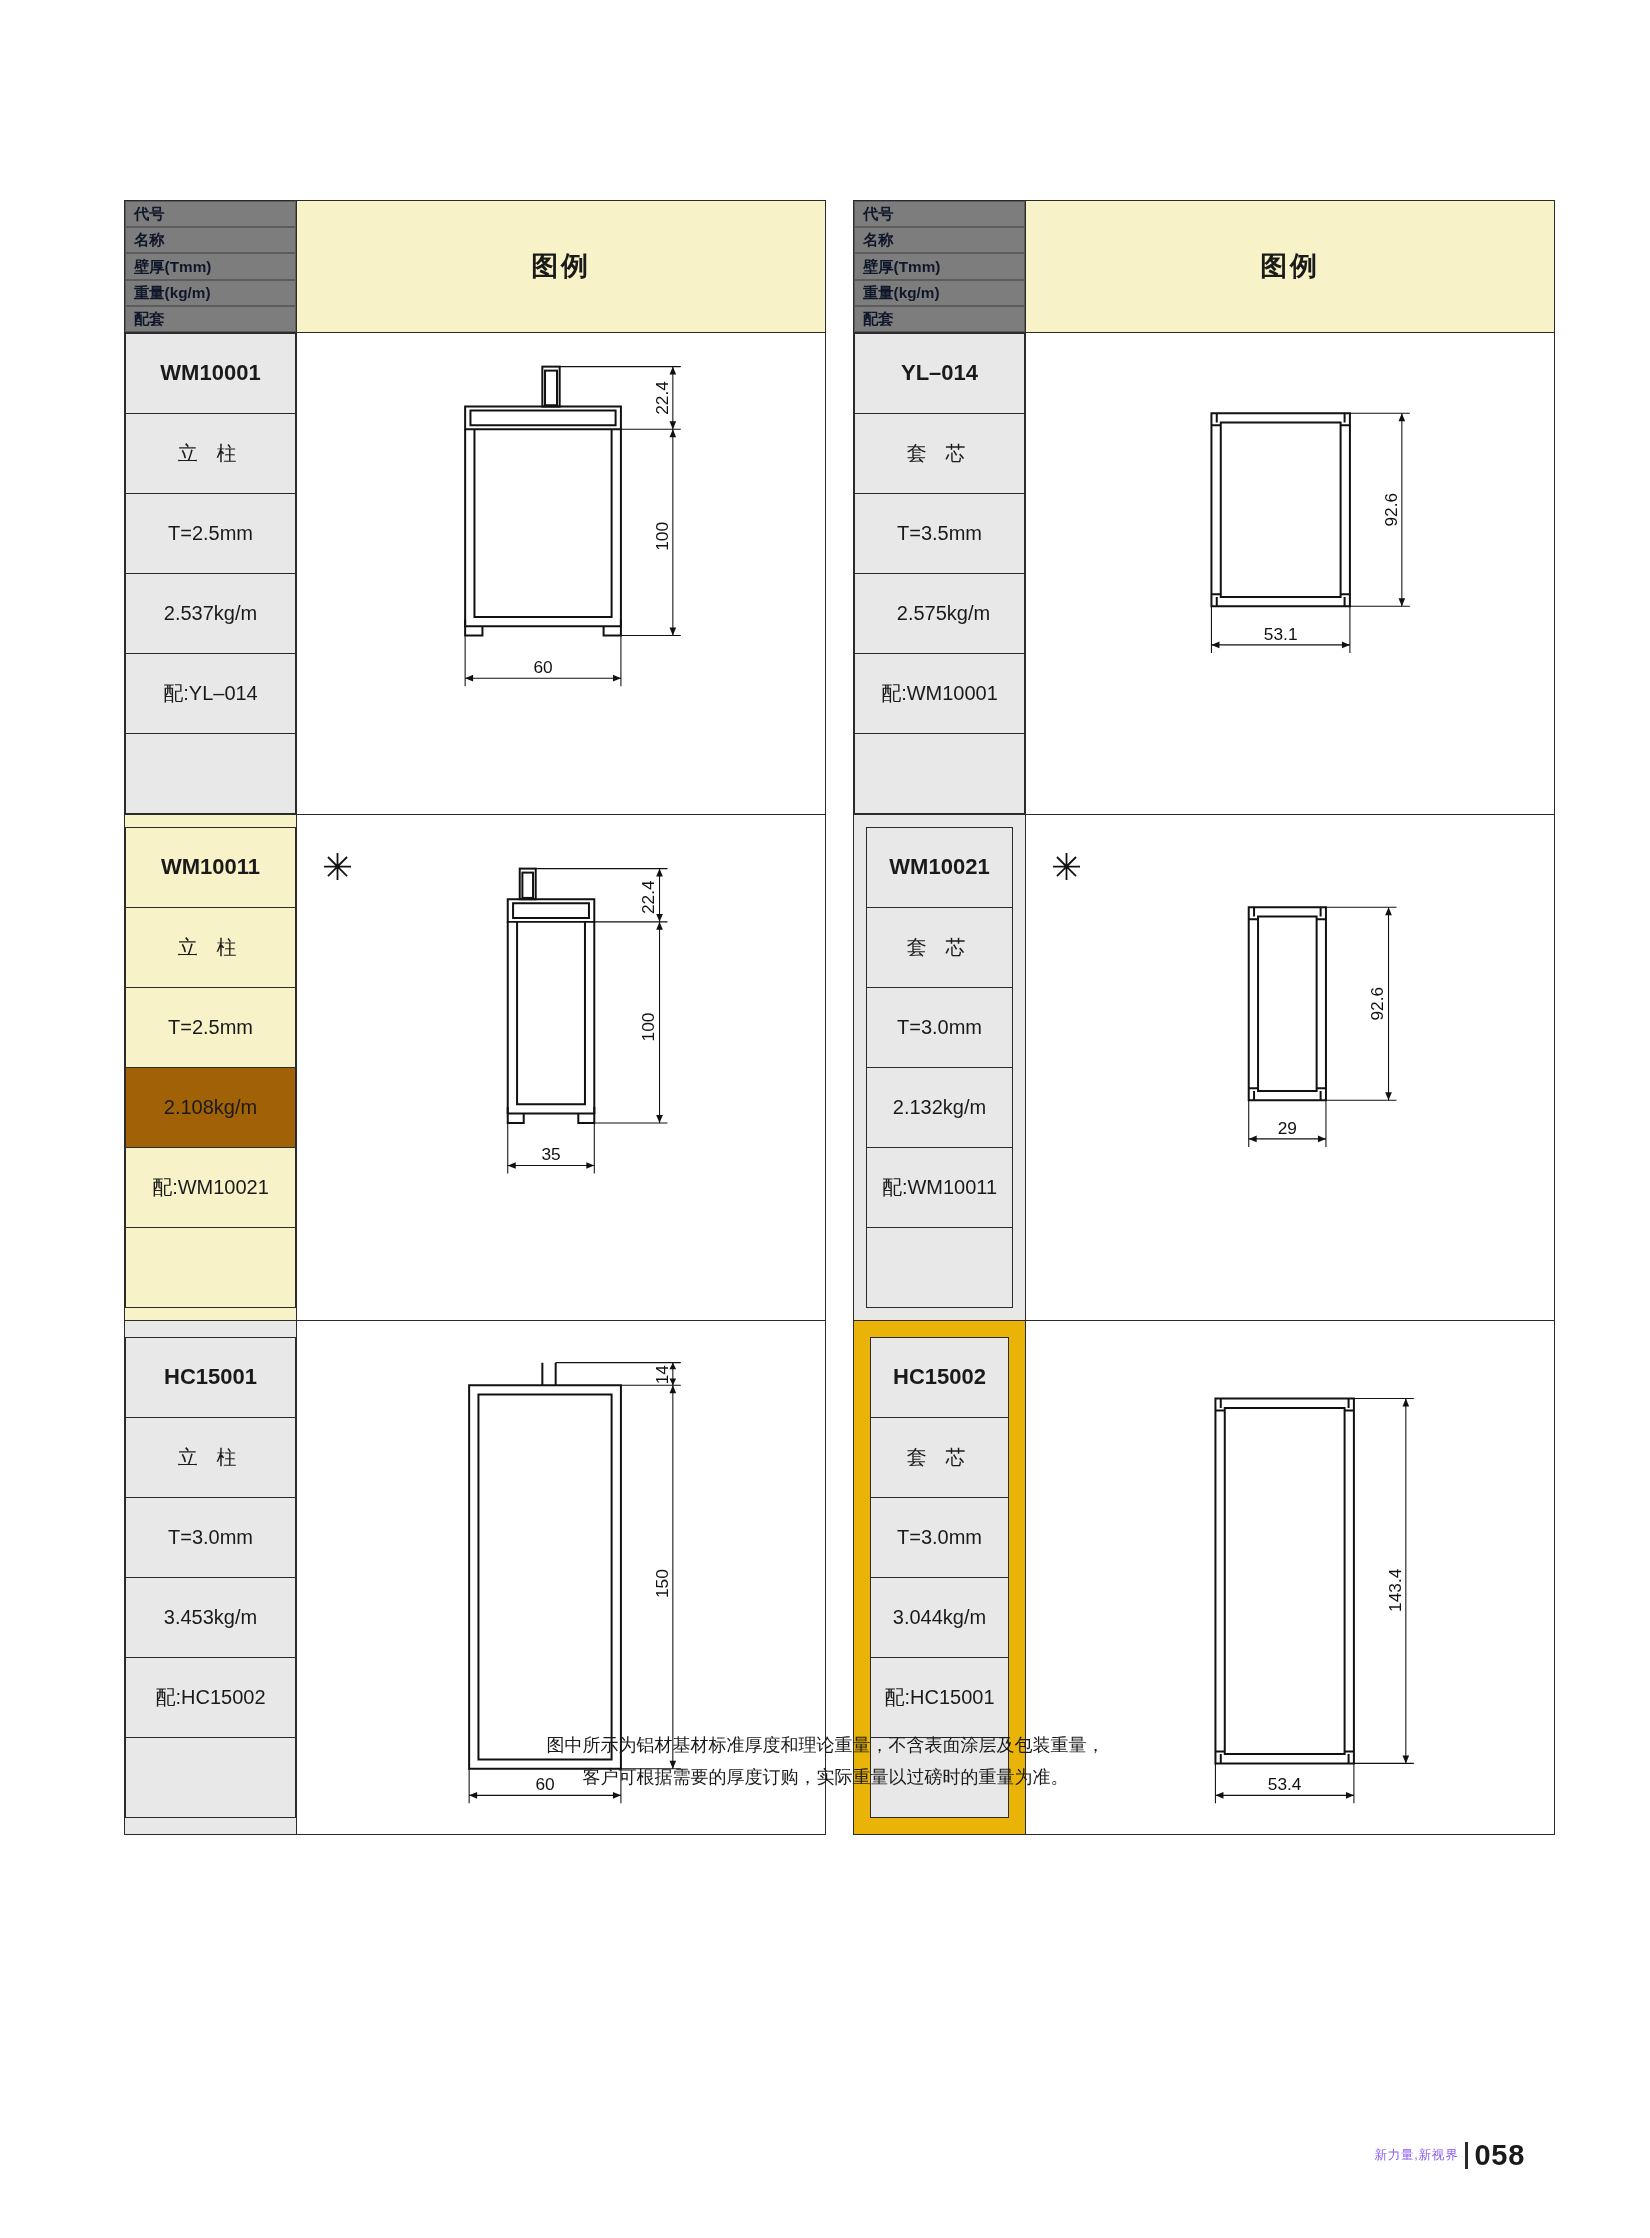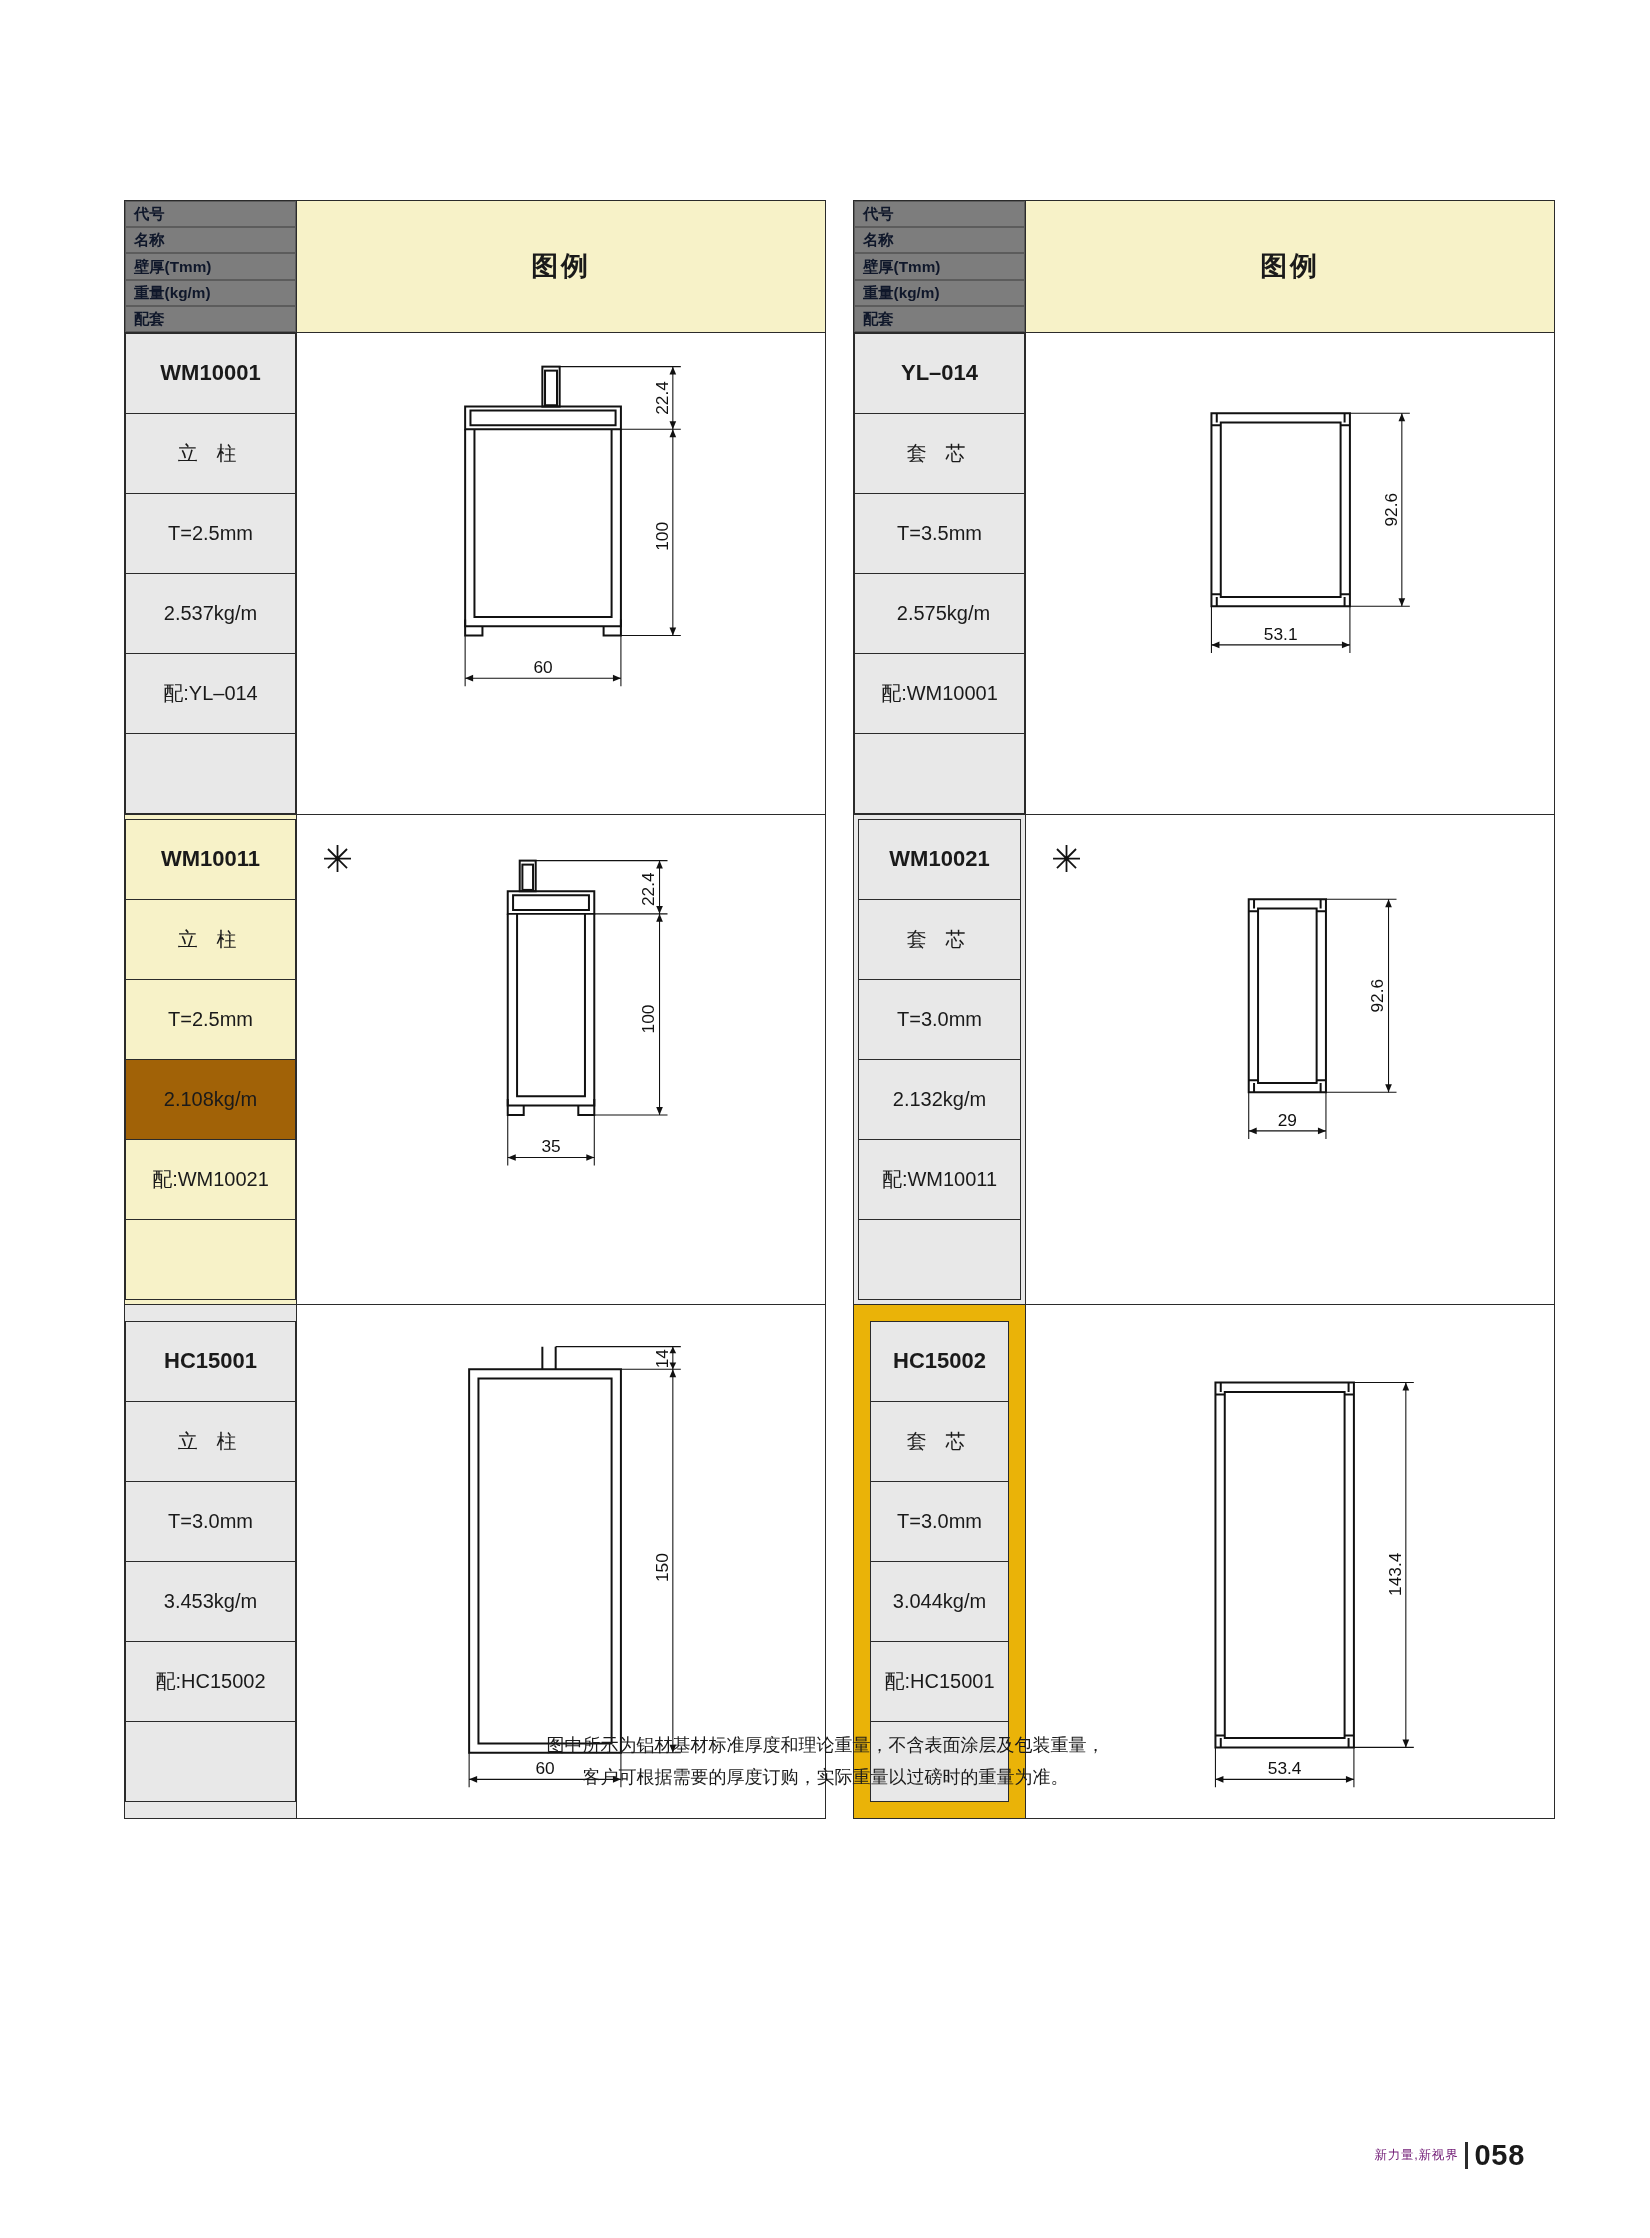--- a/index.html
+++ b/index.html
@@ -31,21 +31,21 @@
 
   .star{position:absolute;left:25px;top:14.6px;font-size:37px;line-height:1;color:#111;}
 
   .fig{position:relative;width:100%;height:100%;}
   svg{display:block;margin:0 auto;}
 
   .note{position:absolute;left:0;right:0;top:1730px;text-align:center;
         font-size:18px;line-height:1.75;color:#1a1a1a;}
 
   .footer{position:absolute;right:126px;top:2139px;display:flex;align-items:center;gap:6.7px;}
-  .footer .fnote{font-size:12.6px;color:#701a75;letter-spacing:0.7px;}
+  .footer .fnote{font-size:12.6px;color:#8b5cf6;letter-spacing:0.7px;}
   .footer .bar{width:2.7px;height:27px;background:#2b2b2b;}
   .footer .pg{font-size:29px;font-weight:bold;letter-spacing:0.7px;}
 
   .dimtxt{font-size:26px;font-family:"Liberation Sans",sans-serif;fill:#111;}
 </style>
 </head>
 <body>
 
 <div class="page">
 
@@ -272,21 +272,21 @@
                 <line x1="300" y1="498" x2="430" y2="498"></line>
                 <path d="M300 498 l12 -5 l0 10 z" fill="#111" stroke="none"></path>
                 <path d="M430 498 l-12 -5 l0 10 z" fill="#111" stroke="none"></path>
               </g>
               <text class="dimtxt" x="365" y="490" text-anchor="middle">35</text>
             </svg>
           </div>
         </td>
         <td style="border:none;background:#fff;"></td>
 
-        <td style="padding:4px;border:1.3px solid #2b2b2b;height:466px;background:#e8e8e8;">
+        <td style="padding:12px;border:1.3px solid #2b2b2b;height:466px;background:#e8e8e8;">
           <table style="width:100%;height:466px;border-collapse:collapse;">
             <tbody>
                   <tr>
                     <td class="lblcell code" style="border-bottom:1.3px solid #2b2b2b;">WM10021</td>
                   </tr>
             <tr>
                     <td class="lblcell name" style="border-bottom:1.3px solid #2b2b2b;">套 芯</td>
                   </tr>
             <tr>
                     <td class="lblcell" style="border-bottom:1.3px solid #2b2b2b;">T=3.0mm</td>

